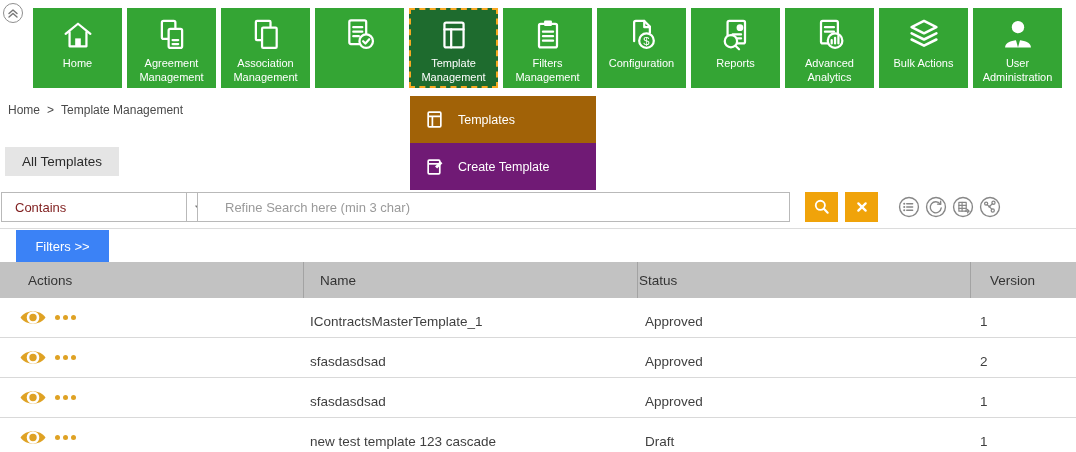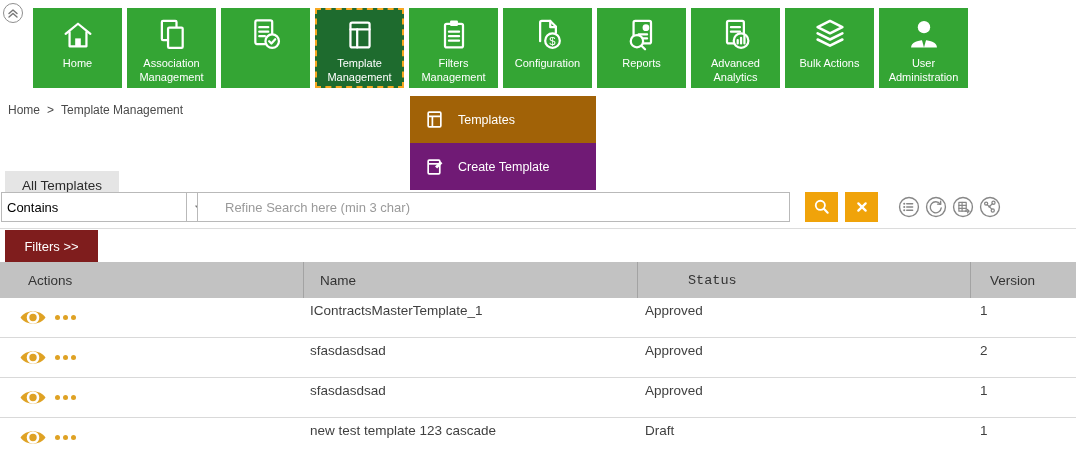--- a/index.html
+++ b/index.html
@@ -30,56 +30,56 @@
   .dd-item.first{ background:#a16207; }
   .dd-item.second{ background:#701a75; }
 
   
   .breadcrumb{ position:absolute; left:8px; top:103px; font-size:12px; color:#4a4a4a;
     display:flex; gap:7px; align-items:center; }
   .breadcrumb .bc-home{ cursor:pointer; }
 
   
   .tab-all{ position:absolute; left:5px; top:147px; height:29px; background:#E5E5E5;
-    color:#2b2b2b; font-size:13.5px; display:flex; align-items:center; padding:0 17px; cursor:pointer;margin-top:24px; }
+    color:#2b2b2b; font-size:13.5px; display:flex; align-items:center; padding:0 17px; cursor:pointer; }
 
   
   .op-select{ position:absolute; left:1px; top:192px; width:214px; height:30px;
-    border:1px solid #b9b9b9; background:#fff; font-size:13px; color:#000000;
-    display:flex; align-items:center; padding-left:5px; cursor:pointer; }
+    border:1px solid #b9b9b9; background:#fff; font-size:13px; color:#7f1d1d;
+    display:flex; align-items:center; padding-left:13px; cursor:pointer; }
   .op-select .sel-divider{ position:absolute; right:27px; top:0; bottom:0; width:1px; background:#b9b9b9; }
   .op-select .chev{ position:absolute; right:8px; top:12px; display:block; }
   .search-input{ position:absolute; left:197px; top:192px; width:593px; height:30px;
     border:1px solid #b9b9b9; padding:0 27px; font-size:13px; color:#333;
     font-family:"Liberation Sans", sans-serif; outline:none; }
   .search-input::placeholder{ color:#9a9a9a; }
   .btn-orange{ position:absolute; top:192px; width:33px; height:30px; background:#F0A30A;
     border:none; display:flex; align-items:center; justify-content:center; cursor:pointer; }
   .btn-search{ left:805px; } .btn-clear{ left:845px; }
   .tool-icons{ position:absolute; left:898px; top:196px; display:flex; gap:5px; }
   .tool{ width:22px; height:22px; cursor:pointer; }
 
   
   .divider-line{ position:absolute; left:0; top:228px; width:1076px; height:1px; background:#DCDCDC; }
-  .btn-filters{ position:absolute; left:5px; top:230px; width:93px; height:32px;
-    background:#7f1d1d; color:#fff; font-size:13px; border:none; cursor:pointer;
+  .btn-filters{ position:absolute; left:16px; top:230px; width:93px; height:32px;
+    background:#3b82f6; color:#fff; font-size:13px; border:none; cursor:pointer;
     font-family:"Liberation Sans", sans-serif; }
 
   
   .thead{ position:absolute; left:0; top:262px; width:1076px; height:36px; background:#C2C2C2;
     color:#333; font-size:13.5px; }
   .thead .th{ position:absolute; top:0; height:36px; display:flex; align-items:center;margin-left:10px; }
-  .th-actions{ left:18px; } .th-name{ left:310px; } .th-status{ left:678px;font-family:Liberation Mono, monospace; } .th-version{ left:980px;text-align:right; }
+  .th-actions{ left:18px; } .th-name{ left:310px; } .th-status{ left:629px; } .th-version{ left:980px;text-align:right; }
   .thead .vline{ position:absolute; top:0; width:1px; height:36px; background:#a3a3a3; }
   .vl1{ left:303px; } .vl2{ left:637px; } .vl3{ left:970px; }
 
   .tbody{ position:absolute; left:0; top:298px; width:1076px; }
   .trow{ position:relative; height:40px; border-bottom:1px solid #D9D9D9;
     font-size:13.5px; color:#3f3f3f; background:#fff; }
-  .trow .cell{ position:absolute; top:0; height:24px; display:flex; align-items:center;text-align:center; }
+  .trow .cell{ position:absolute; top:11px; height:24px; display:flex; align-items:center;text-align:center; }
   .c-name{ left:310px; } .c-status{ left:645px; } .c-version{ left:980px; }
   .eye-btn{ position:absolute; left:19px; top:10px; width:28px; height:19px; cursor:pointer; }
   .dots-btn{ position:absolute; left:55px; top:17px; display:flex; gap:3px; cursor:pointer; }
   .dots-btn span{ width:5px; height:5px; border-radius:50%; background:#DFA224; }
 
   svg{ display:block; }
 </style>
 </head>
 <body>
 
@@ -99,20 +99,30 @@
       <span class="ticon">
         <svg width="36" height="36" viewBox="0 0 32 32" stroke="#fff" stroke-width="2" fill="none" stroke-linecap="round" stroke-linejoin="round">
           <path d="M5 15 L16 6 L27 15"></path>
             <path d="M8.5 13.5 V26 H23.5 V13.5"></path>
             <rect x="13.5" y="19" width="5" height="7" fill="#fff" stroke="none"></rect>
         </svg>
       </span>
       <span class="tlabel">Home</span>
     </div>
 
+    <div class="tile">
+      <span class="ticon">
+        <svg width="36" height="36" viewBox="0 0 32 32" stroke="#fff" stroke-width="2" fill="none" stroke-linecap="round" stroke-linejoin="round">
+          <rect x="7" y="3.5" width="12" height="16" rx="1.5"></rect>
+            <rect x="13" y="10.5" width="12" height="17" rx="1.5" fill="#34A534"></rect>
+            <path d="M16.5 20.5 h5 M16.5 24 h5"></path>
+        </svg>
+      </span>
+      <span class="tlabel">Agreement Management</span>
+    </div>
 
     <div class="tile">
       <span class="ticon">
         <svg width="36" height="36" viewBox="0 0 32 32" stroke="#fff" stroke-width="2" fill="none" stroke-linecap="round" stroke-linejoin="round">
           <rect x="7" y="3.5" width="13" height="17" rx="1"></rect>
             <rect x="12.5" y="9.5" width="13" height="18" rx="1" fill="#34A534"></rect>
         </svg>
       </span>
       <span class="tlabel">Association Management</span>
     </div>

